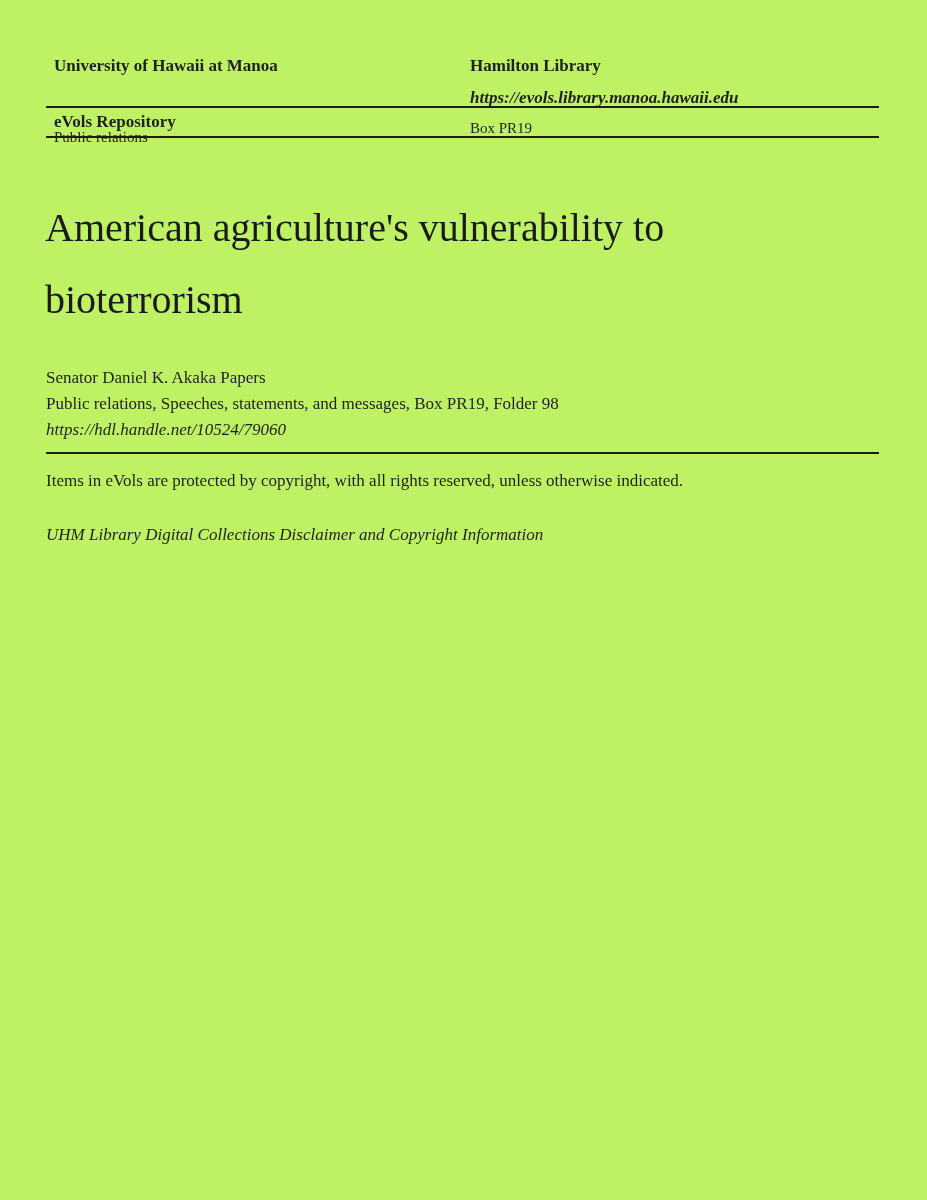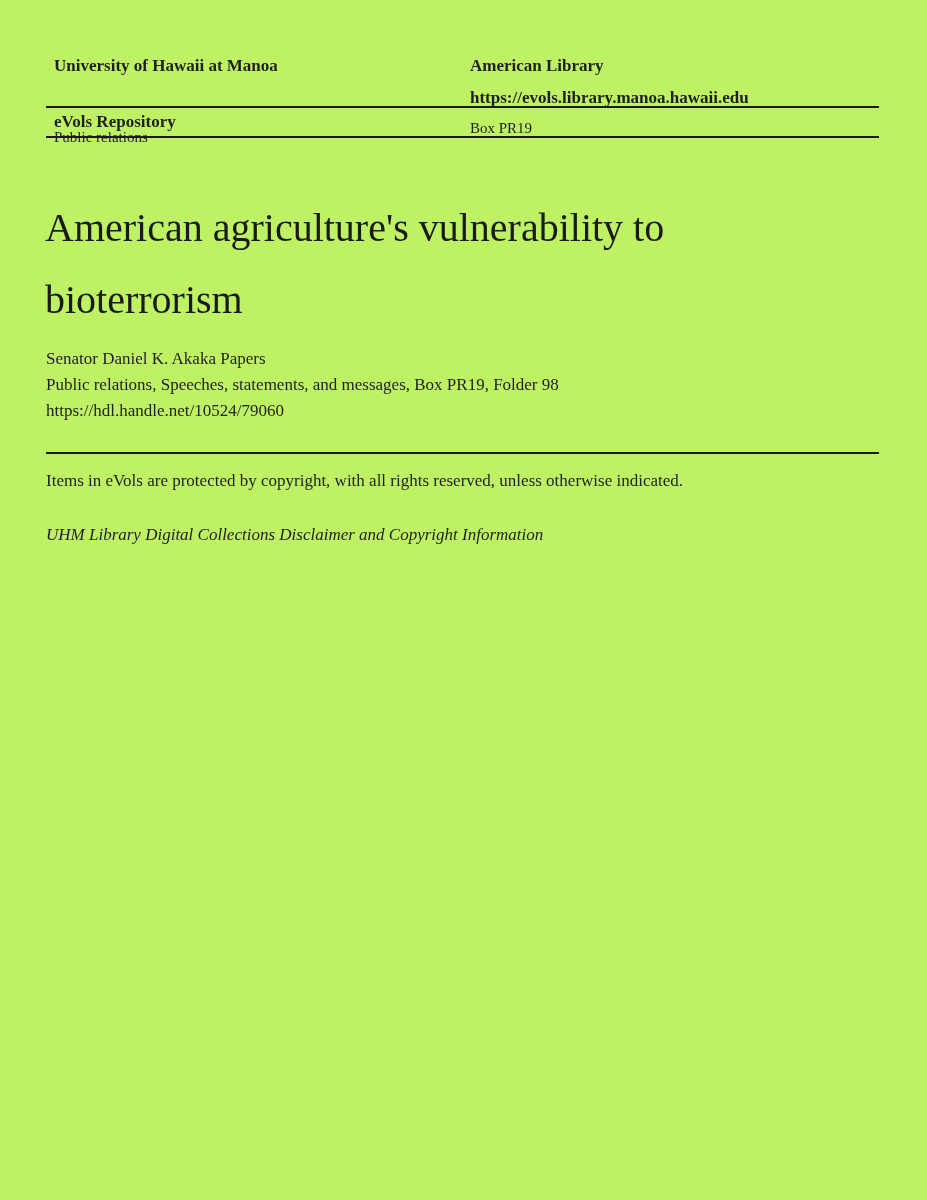--- a/index.html
+++ b/index.html
@@ -47,21 +47,21 @@
     font-size: 40px;
     line-height: 72px;
     font-weight: normal;
     margin: 0;
     color: #1a1a1a;
     letter-spacing: 0px;
   }
 
   .citation {
     left: 46px;
-    top: 346px;
+    top: 365px;
     width: 800px;
     font-size: 17px;
     line-height: 26px;
   }
   .citation div { white-space: nowrap; }
 
   .rights-line {
     left: 46px;
     top: 470px;
     width: 833px;
@@ -75,31 +75,32 @@
     width: 833px;
     font-size: 17px;
     line-height: 21px;
     font-style: italic;
   }
 
   a.plain-link {
     color: inherit;
     text-decoration: none;
     cursor: pointer;
+    font-style: italic;
   }
 </style>
 </head>
 <body>
 
 <div class="page">
 
   <div class="abs hdr-bold col-left" style="top: 56px;">University of Hawaii at Manoa</div>
   <div class="abs hdr-bold col-left" style="top: 84px; margin-top: 28px;">eVols Repository</div>
 
-  <div class="abs hdr-bold col-right" style="top: 56px;">American Library</div>
+  <div class="abs hdr-bold col-right" style="top: 56px;">Hamilton Library</div>
   <div class="abs hdr-bold col-right" style="top: 88px;">
     <a class="plain-link">https://evols.library.manoa.hawaii.edu</a>
   </div>
 
   <div class="abs rule" style="top: 106px;"></div>
 
   <div class="abs hdr-meta col-left" style="top: 119px; margin-top: 9px;">Public relations</div>
   <div class="abs hdr-meta col-right" style="top: 119px; text-align: right;">Box PR19</div>
 
   <div class="abs rule" style="top: 136px;"></div>

